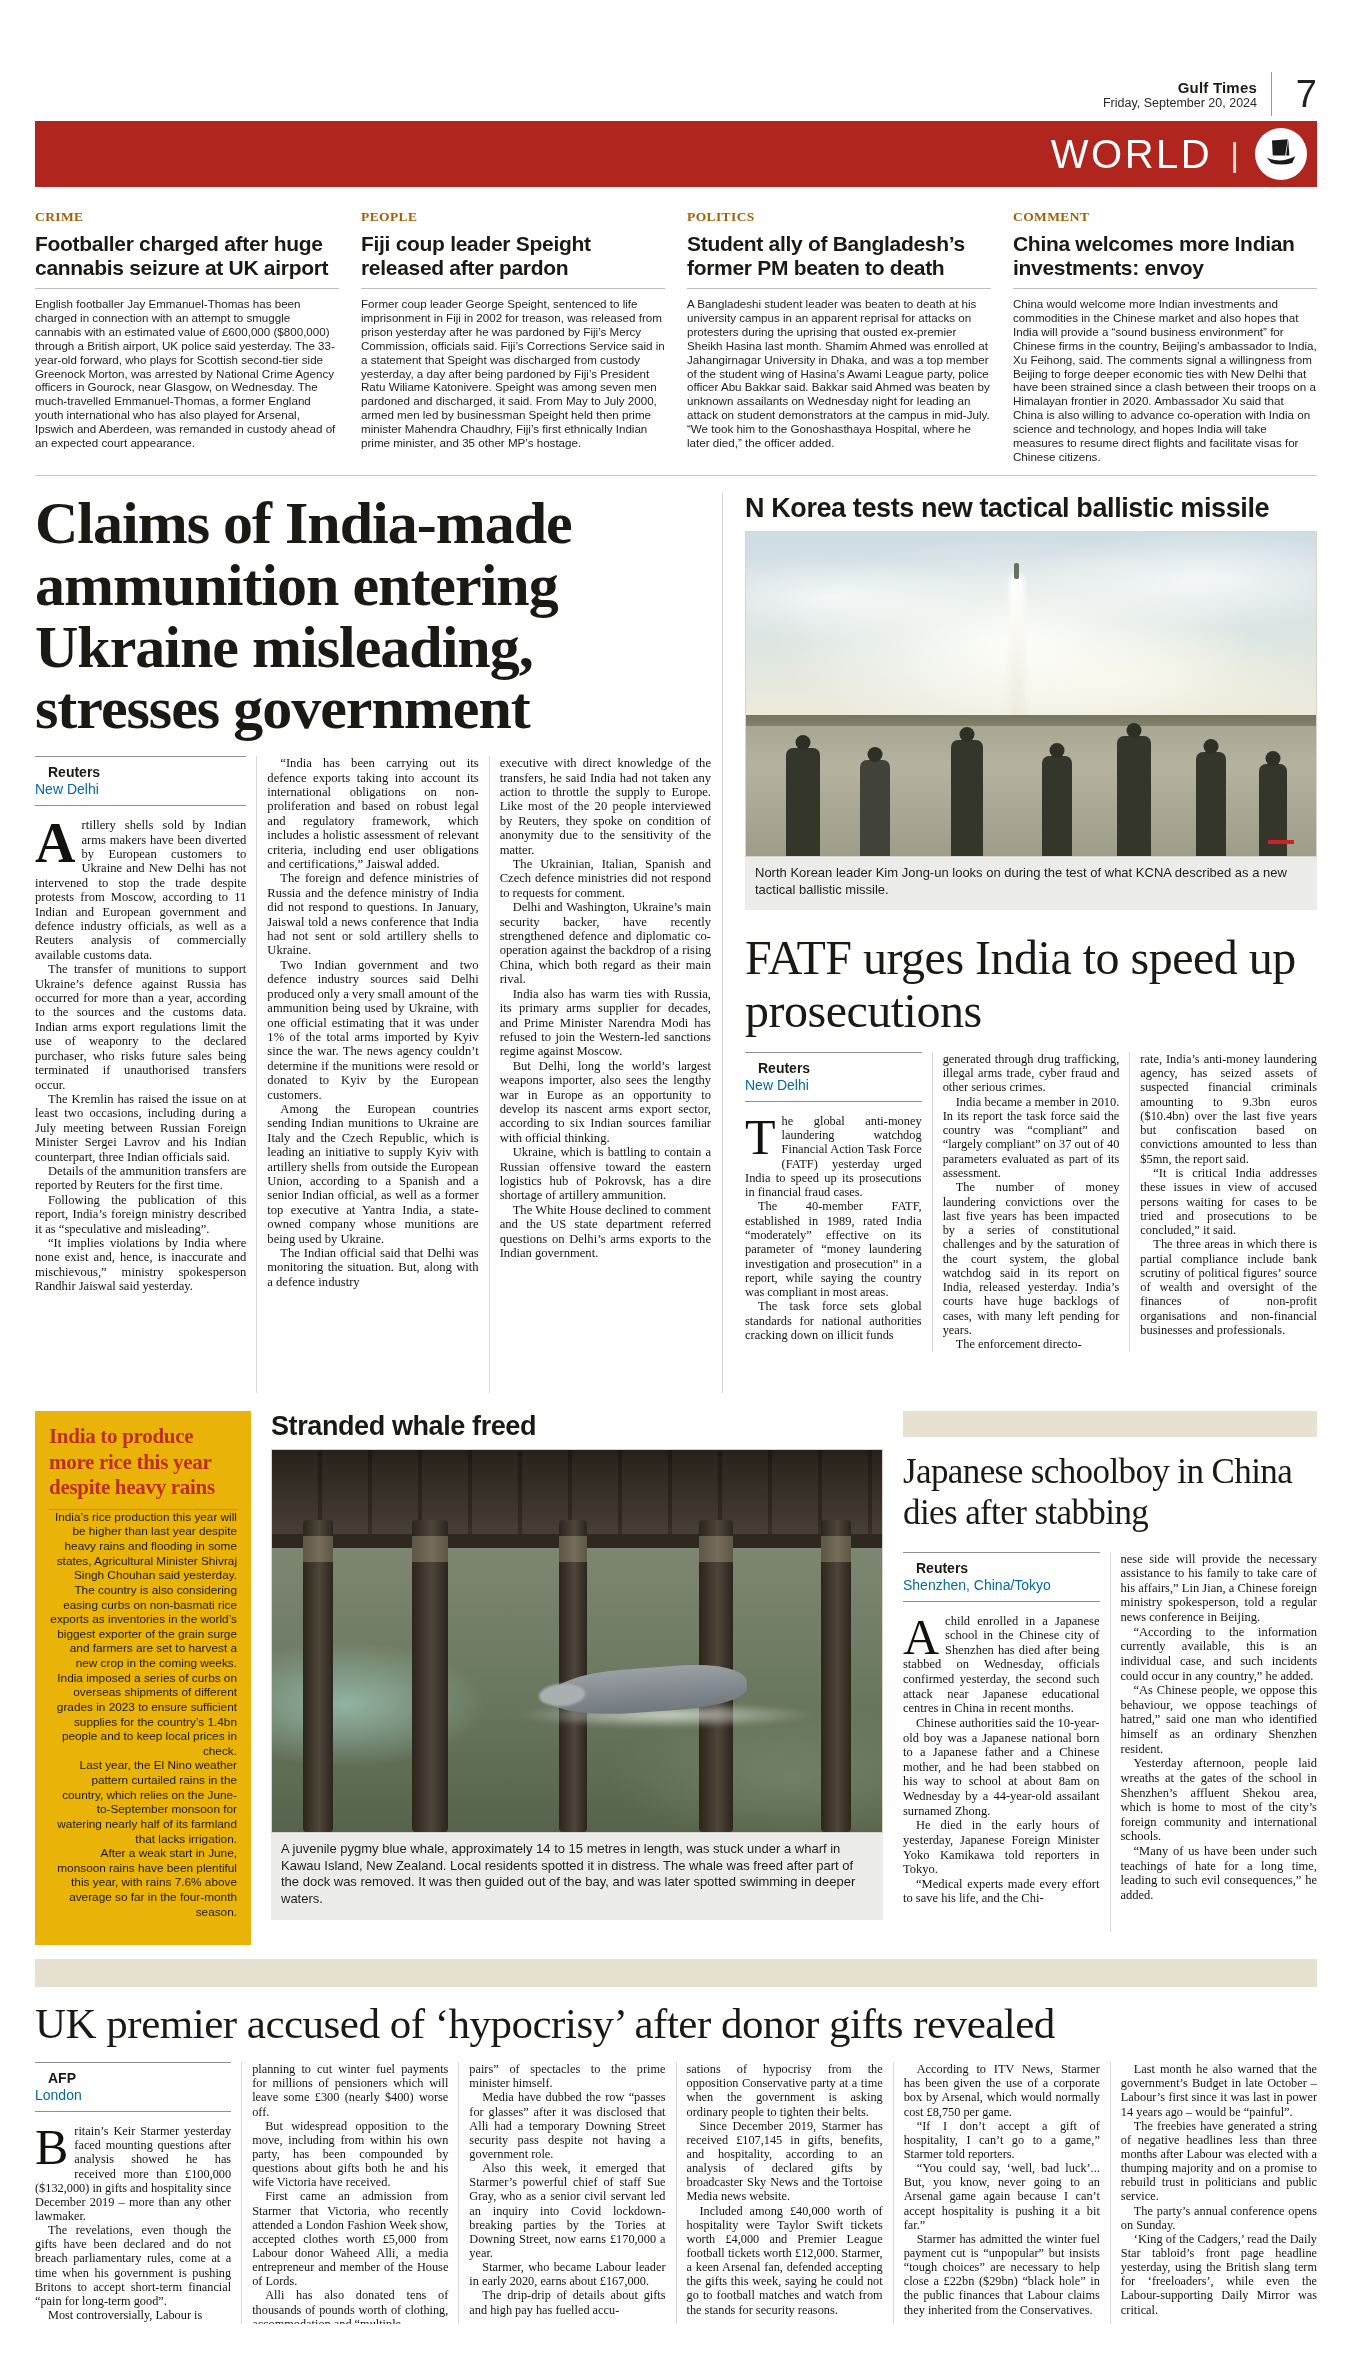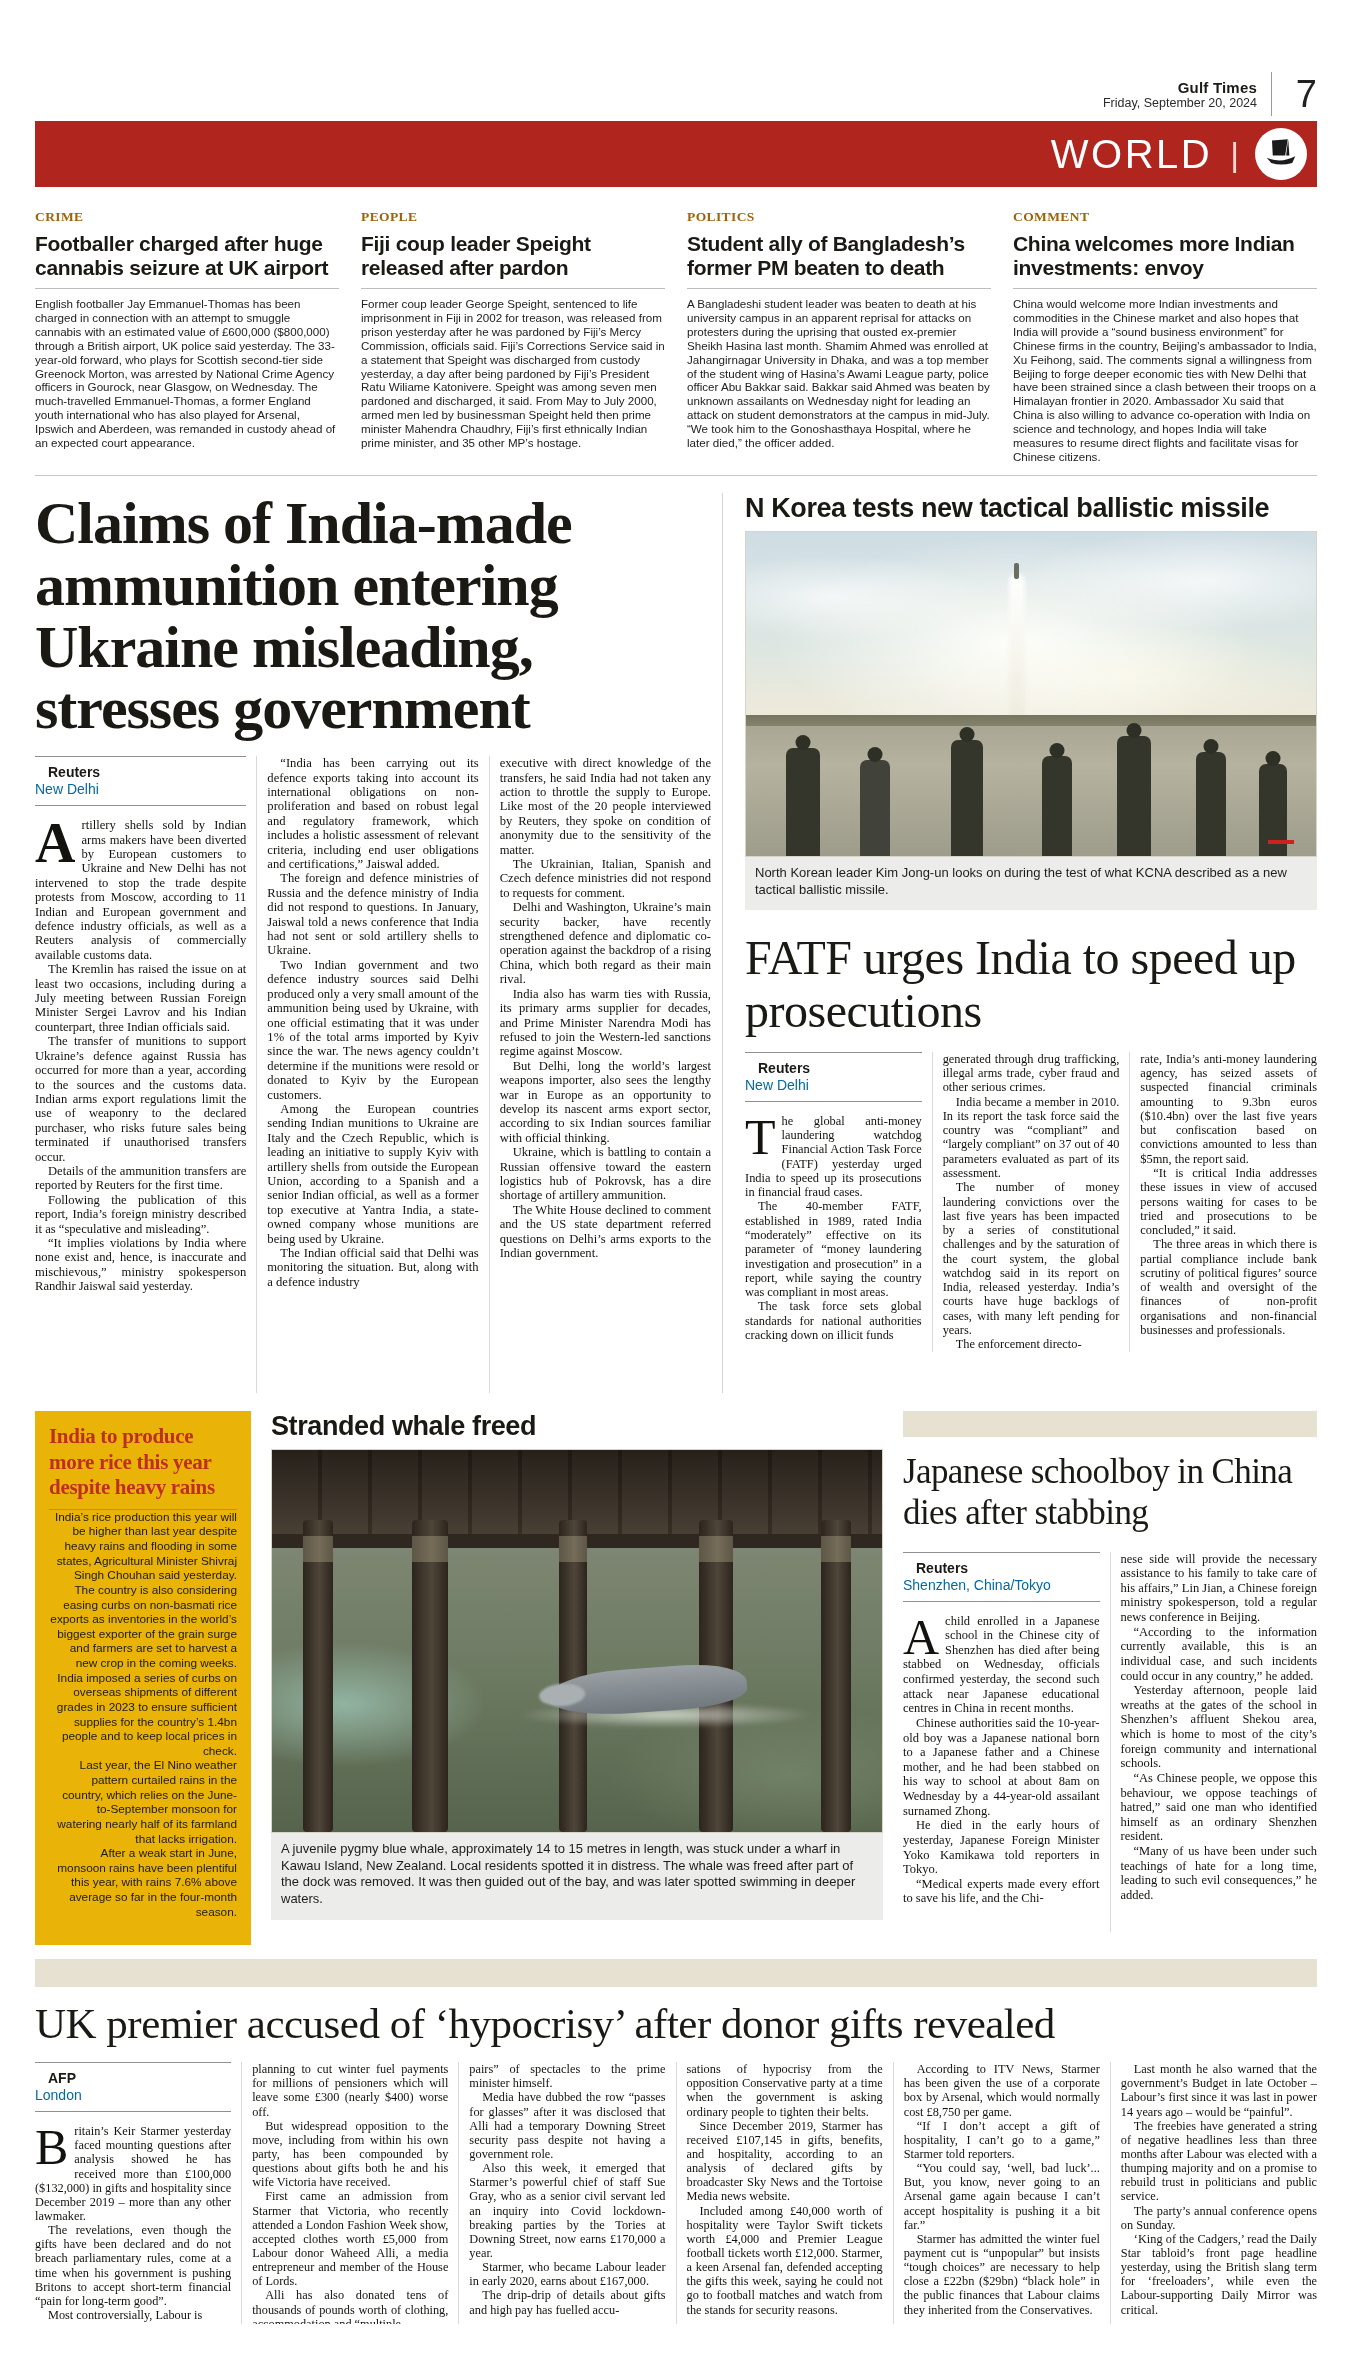--- a/index.html
+++ b/index.html
@@ -211,22 +211,22 @@
     <article class="lead">
       <h1>Claims of India-made ammunition entering Ukraine misleading, stresses government</h1>
       <div class="cols lead-cols">
         <div class="col">
           <div class="byline">
             <div class="agency">Reuters</div>
             <div class="place">New Delhi</div>
           </div>
           <div class="serif-body opener dc-bold">
               <p>Artillery shells sold by Indian arms makers have been diverted by European customers to Ukraine and New Delhi has not intervened to stop the trade despite protests from Moscow, according to 11 Indian and European government and defence industry officials, as well as a Reuters analysis of commercially available customs data.</p>
+              <p>The transfer of munitions to support Ukraine’s defence against Russia has occurred for more than a year, according to the sources and the customs data. Indian arms export regulations limit the use of weaponry to the declared purchaser, who risks future sales being terminated if unauthorised transfers occur.</p>
               <p>The Kremlin has raised the issue on at least two occasions, including during a July meeting between Russian Foreign Minister Sergei Lavrov and his Indian counterpart, three Indian officials said.</p>
-              <p>The transfer of munitions to support Ukraine’s defence against Russia has occurred for more than a year, according to the sources and the customs data. Indian arms export regulations limit the use of weaponry to the declared purchaser, who risks future sales being terminated if unauthorised transfers occur.</p>
               <p>Details of the ammunition transfers are reported by Reuters for the first time.</p>
               <p>Following the publication of this report, India’s foreign ministry described it as “speculative and misleading”.</p>
               <p>“It implies violations by India where none exist and, hence, is inaccurate and mischievous,” ministry spokesperson Randhir Jaiswal said yesterday.</p>
             </div>
         </div>
         <div class="col">
           <div class="serif-body">
               <p>“India has been carrying out its defence exports taking into account its international obligations on non-proliferation and based on robust legal and regulatory framework, which includes a holistic assessment of relevant criteria, including end user obligations and certifications,” Jaiswal added.</p>
               <p>The foreign and defence ministries of Russia and the defence ministry of India did not respond to questions. In January, Jaiswal told a news conference that India had not sent or sold artillery shells to Ukraine.</p>
               <p>Two Indian government and two defence industry sources said Delhi produced only a very small amount of the ammunition being used by Ukraine, with one official estimating that it was under 1% of the total arms imported by Kyiv since the war. The news agency couldn’t determine if the munitions were resold or donated to Kyiv by the European customers.</p>
@@ -345,22 +345,22 @@
               <p>A child enrolled in a Japanese school in the Chinese city of Shenzhen has died after being stabbed on Wednesday, officials confirmed yesterday, the second such attack near Japanese educational centres in China in recent months.</p>
               <p>Chinese authorities said the 10-year-old boy was a Japanese national born to a Japanese father and a Chinese mother, and he had been stabbed on his way to school at about 8am on Wednesday by a 44-year-old assailant surnamed Zhong.</p>
               <p>He died in the early hours of yesterday, Japanese Foreign Minister Yoko Kamikawa told reporters in Tokyo.</p>
               <p>“Medical experts made every effort to save his life, and the Chi-</p>
             </div>
         </div>
         <div class="col">
           <div class="serif-body cont">
               <p>nese side will provide the necessary assistance to his family to take care of his affairs,” Lin Jian, a Chinese foreign ministry spokesperson, told a regular news conference in Beijing.</p>
               <p>“According to the information currently available, this is an individual case, and such incidents could occur in any country,” he added.</p>
+              <p>“As Chinese people, we oppose this behaviour, we oppose teachings of hatred,” said one man who identified himself as an ordinary Shenzhen resident.</p>
               <p>Yesterday afternoon, people laid wreaths at the gates of the school in Shenzhen’s affluent Shekou area, which is home to most of the city’s foreign community and international schools.</p>
-              <p>“As Chinese people, we oppose this behaviour, we oppose teachings of hatred,” said one man who identified himself as an ordinary Shenzhen resident.</p>
               <p>“Many of us have been under such teachings of hate for a long time, leading to such evil consequences,” he added.</p>
             </div>
         </div>
       </div>
     </article>
   </section>
 
   <div class="beige-bar"></div>
 
   <article class="ukstory">

